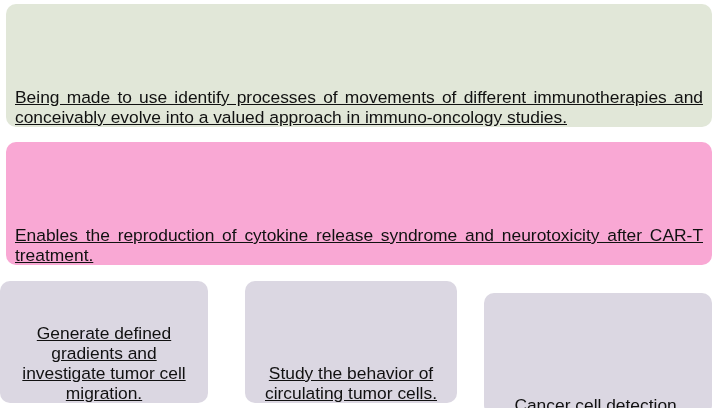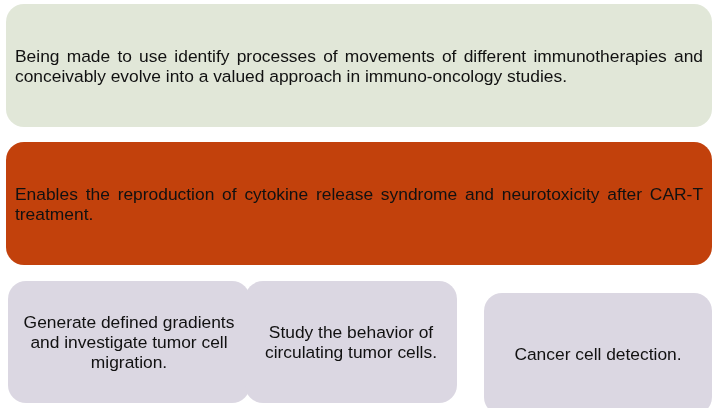--- a/index.html
+++ b/index.html
@@ -10,54 +10,55 @@
     body {
       width: 717px;
       height: 408px;
       position: relative;
       overflow: hidden;
       font-family: "Liberation Sans", sans-serif;
       color: #111111;
     }
     .box {
       position: absolute;
-      border-radius: 18px;
+      border-radius: 10px;
       box-sizing: border-box;
       display: flex;
-      align-items: center;
+      align-items: flex-end;
+      text-decoration: underline;
     }
     .wide {
       left: 6px;
       width: 706px;
       height: 123px;
       padding: 0 9px 0 9px;
     }
     .wide p {
       margin: 0;
       font-size: 17.4px;
       line-height: 20px;
       text-align: justify;
       width: 100%;
     }
     #box-top { top: 4px; background: #e1e7d8; }
-    #box-mid { top: 142px; background: #c2410c; }
+    #box-mid { top: 142px; background: #f9a8d4; }
     .small {
       top: 281px;
       height: 122px;
       background: #dbd7e2;
       justify-content: center;
       padding: 0 12px;
     }
     .small p {
       margin: 0;
       font-size: 17.4px;
       line-height: 20px;
       text-align: center;
     }
-    #box-a { left: 8px; width: 242px; }
+    #box-a { left: 0; width: 208px; }
     #box-b { left: 245px; width: 212px; }
     #box-c { left: 484px; width: 228px; margin-top: 12px; }
   </style>
 </head>
 <body>
 
 <div id="box-top" class="box wide">
   <p>Being made to use identify processes of movements of different immunotherapies and conceivably evolve into a valued approach in immuno-oncology studies.</p>
 </div>
 

